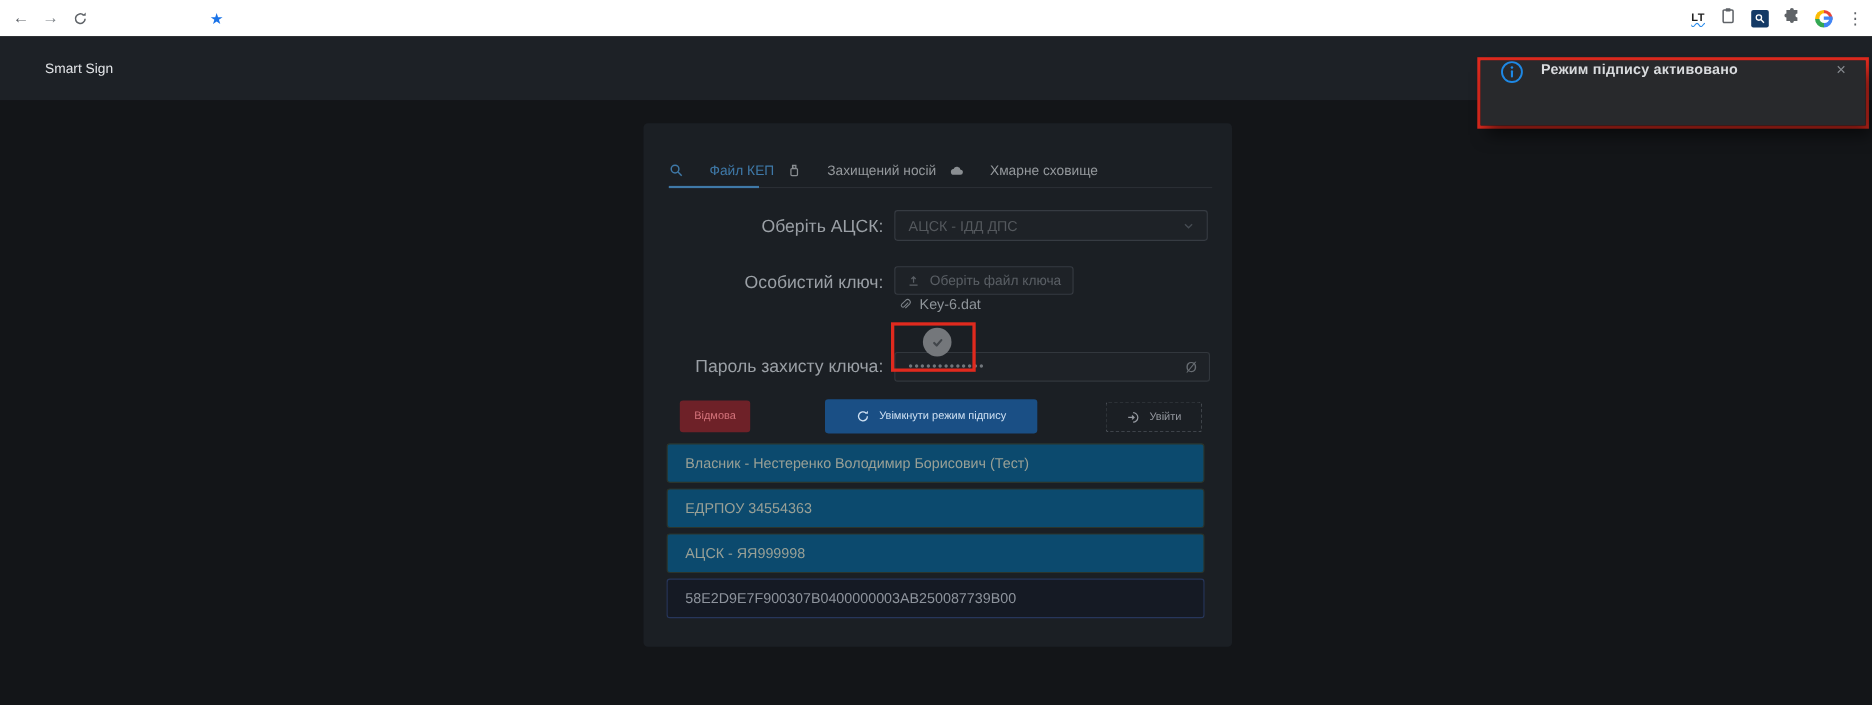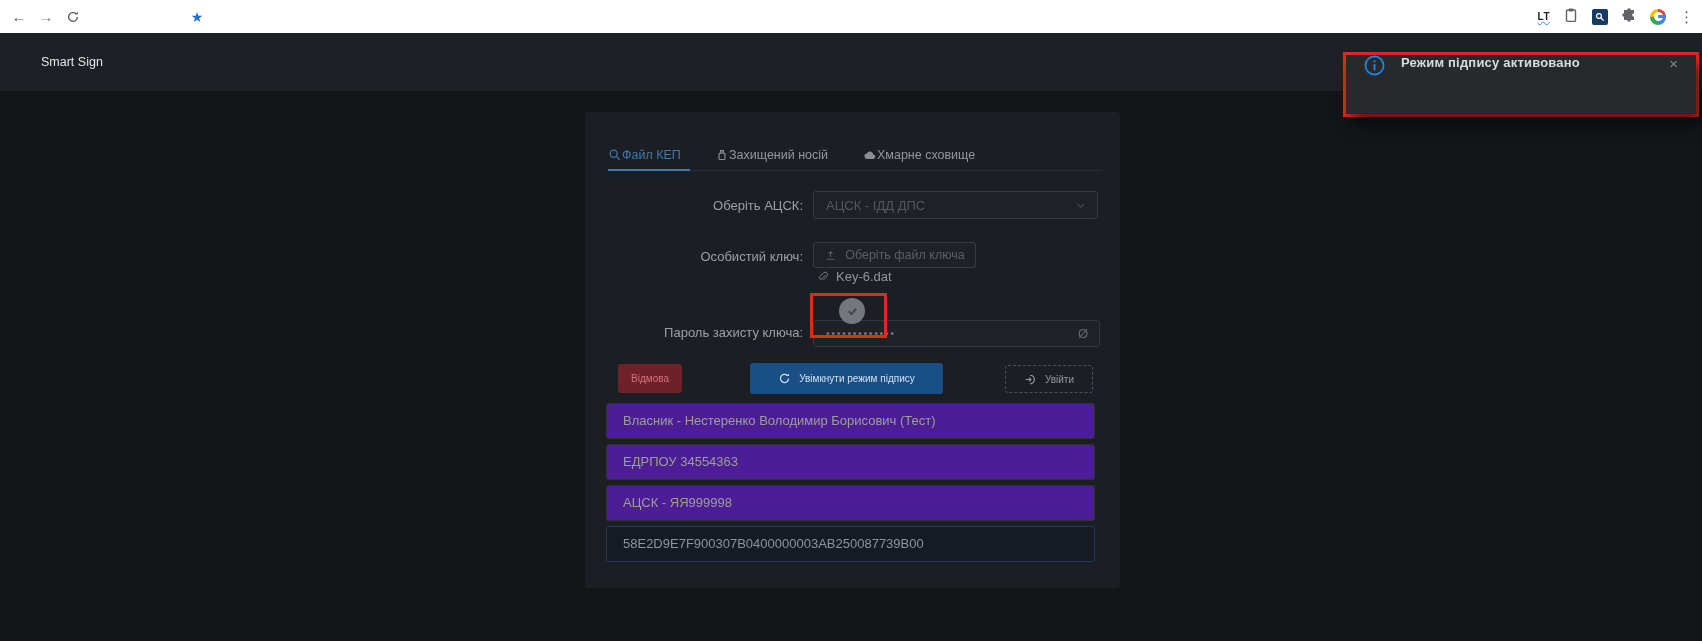--- a/index.html
+++ b/index.html
@@ -33,26 +33,26 @@
   
   .toast-annotation { position:absolute; left:1343px; top:52px; width:356px; height:65px;
                       border:3px solid var(--annotation-red); z-index:10; }
   .toast { width:100%; height:100%; background:#28292c; display:flex; align-items:flex-start; padding:0 18px;
            box-shadow: 6px 10px 14px rgba(0,0,0,0.55); }
   .info-badge { width:21px; height:21px; flex:0 0 21px; }
   .toast-msg { margin-left:16px; color:#d9dbde; font-size:13px; font-weight:600; letter-spacing:0.2px; }
   .toast-close { margin-left:auto; color:#85898e; font-size:15px; cursor:pointer; }
   
   .card { position:absolute; left:585px; top:112px; width:535px; height:476px; background:#1b1f24; border-radius:4px; }
-  .tab { position:absolute; top:36px; display:flex; align-items:center; gap:0; font-size:12.5px; color:#94989c; cursor:pointer; }
+  .tab { position:absolute; top:36px; display:flex; align-items:center; gap:23px; font-size:12.5px; color:#94989c; cursor:pointer; }
   .tab.active { color: var(--accent-blue); }
   .tab-1 { left:23px; } .tab-2 { left:130px; } .tab-3 { left:278px; }
   .tab-divider { position:absolute; left:23px; top:58px; width:494px; height:1px; background:#2a2e34; }
   .tab-underline { position:absolute; left:23px; top:57px; width:82px; height:2px; background:var(--accent-blue); z-index:2; }
-  .flabel { position:absolute; left:0; width:218px; text-align:right; font-size:13px; color:#9ba0a6; }
+  .flabel { position:absolute; left:0; width:218px; text-align:right; font-size:16px; color:#9ba0a6; }
   .lbl-acsk { top:86px; } .lbl-key { top:137px; } .lbl-pass { top:213px; }
   .select { position:absolute; left:228px; top:79px; width:285px; height:28px; background:#1e2227;
             border:1px solid #363b42; border-radius:3px; display:flex; align-items:center; padding:0 12px;
             color:#54585d; font-size:13px; cursor:pointer; }
   .select .chev { position:absolute; right:10px; width:13px; height:13px; color:#454b52; }
   .upload-btn { position:absolute; left:228px; top:130px; width:163px; height:26px; background:#1e2227;
             border:1px solid #363b42; border-radius:3px; display:flex; align-items:center; justify-content:center;
             gap:8px; color:#5a5f65; font-size:12.5px; cursor:pointer; }
   .keyfile { position:absolute; left:231px; top:157px; display:flex; align-items:center; gap:7px;
              color:#8f959a; font-size:13px; }
@@ -63,21 +63,21 @@
   .pass-input { position:absolute; left:228px; top:208px; width:287px; height:27px; background:#1e2227;
                 border:1px solid #32373d; border-radius:3px; display:flex; align-items:center; padding:0 12px; }
   .pass-dots { color:#71767b; font-size:11px; letter-spacing:1.5px; line-height:27px; }
   .eye { position:absolute; right:11px; top:0; line-height:25px; color:#676c72; font-size:13px; cursor:pointer; }
   .btn { position:absolute; display:flex; align-items:center; justify-content:center; gap:8px;
          border-radius:3px; font-size:10px; cursor:pointer; font-family:inherit; border:none; }
   .btn-danger  { left:33px;  top:252px; width:64px;  height:29px; background:var(--btn-danger-bg); color:var(--btn-danger-text); }
   .btn-primary { left:165px; top:251px; width:193px; height:31px; background:var(--btn-primary-bg); color:var(--btn-primary-text); }
   .btn-login   { left:420px; top:253px; width:88px;  height:28px; background:transparent;
                  border:1px dashed #4b5057; color:#9599a0; }
-  .irow { position:absolute; left:21px; width:489px; height:36px; border-radius:3px; background:#4c1d95;
+  .irow { position:absolute; left:21px; width:489px; height:36px; border-radius:3px; background:#0c4a6e;
           border:1px solid #2b352c; color:#99a096; font-size:13px; line-height:34px; padding-left:16px;
           white-space:nowrap; overflow:hidden; }
   .irow-1 { top:291px; } .irow-2 { top:332px; } .irow-3 { top:373px; }
   .irow-4 { top:414px; background:#151a24; border-color:#27365b; color:#8d939c; }
   .icon14 { width:14px; height:14px; flex:0 0 14px; }
   .icon13 { width:13px; height:13px; flex:0 0 13px; }
   .icon16 { width:16px; height:16px; flex:0 0 16px; }
 </style>
 </head>
 <body>

